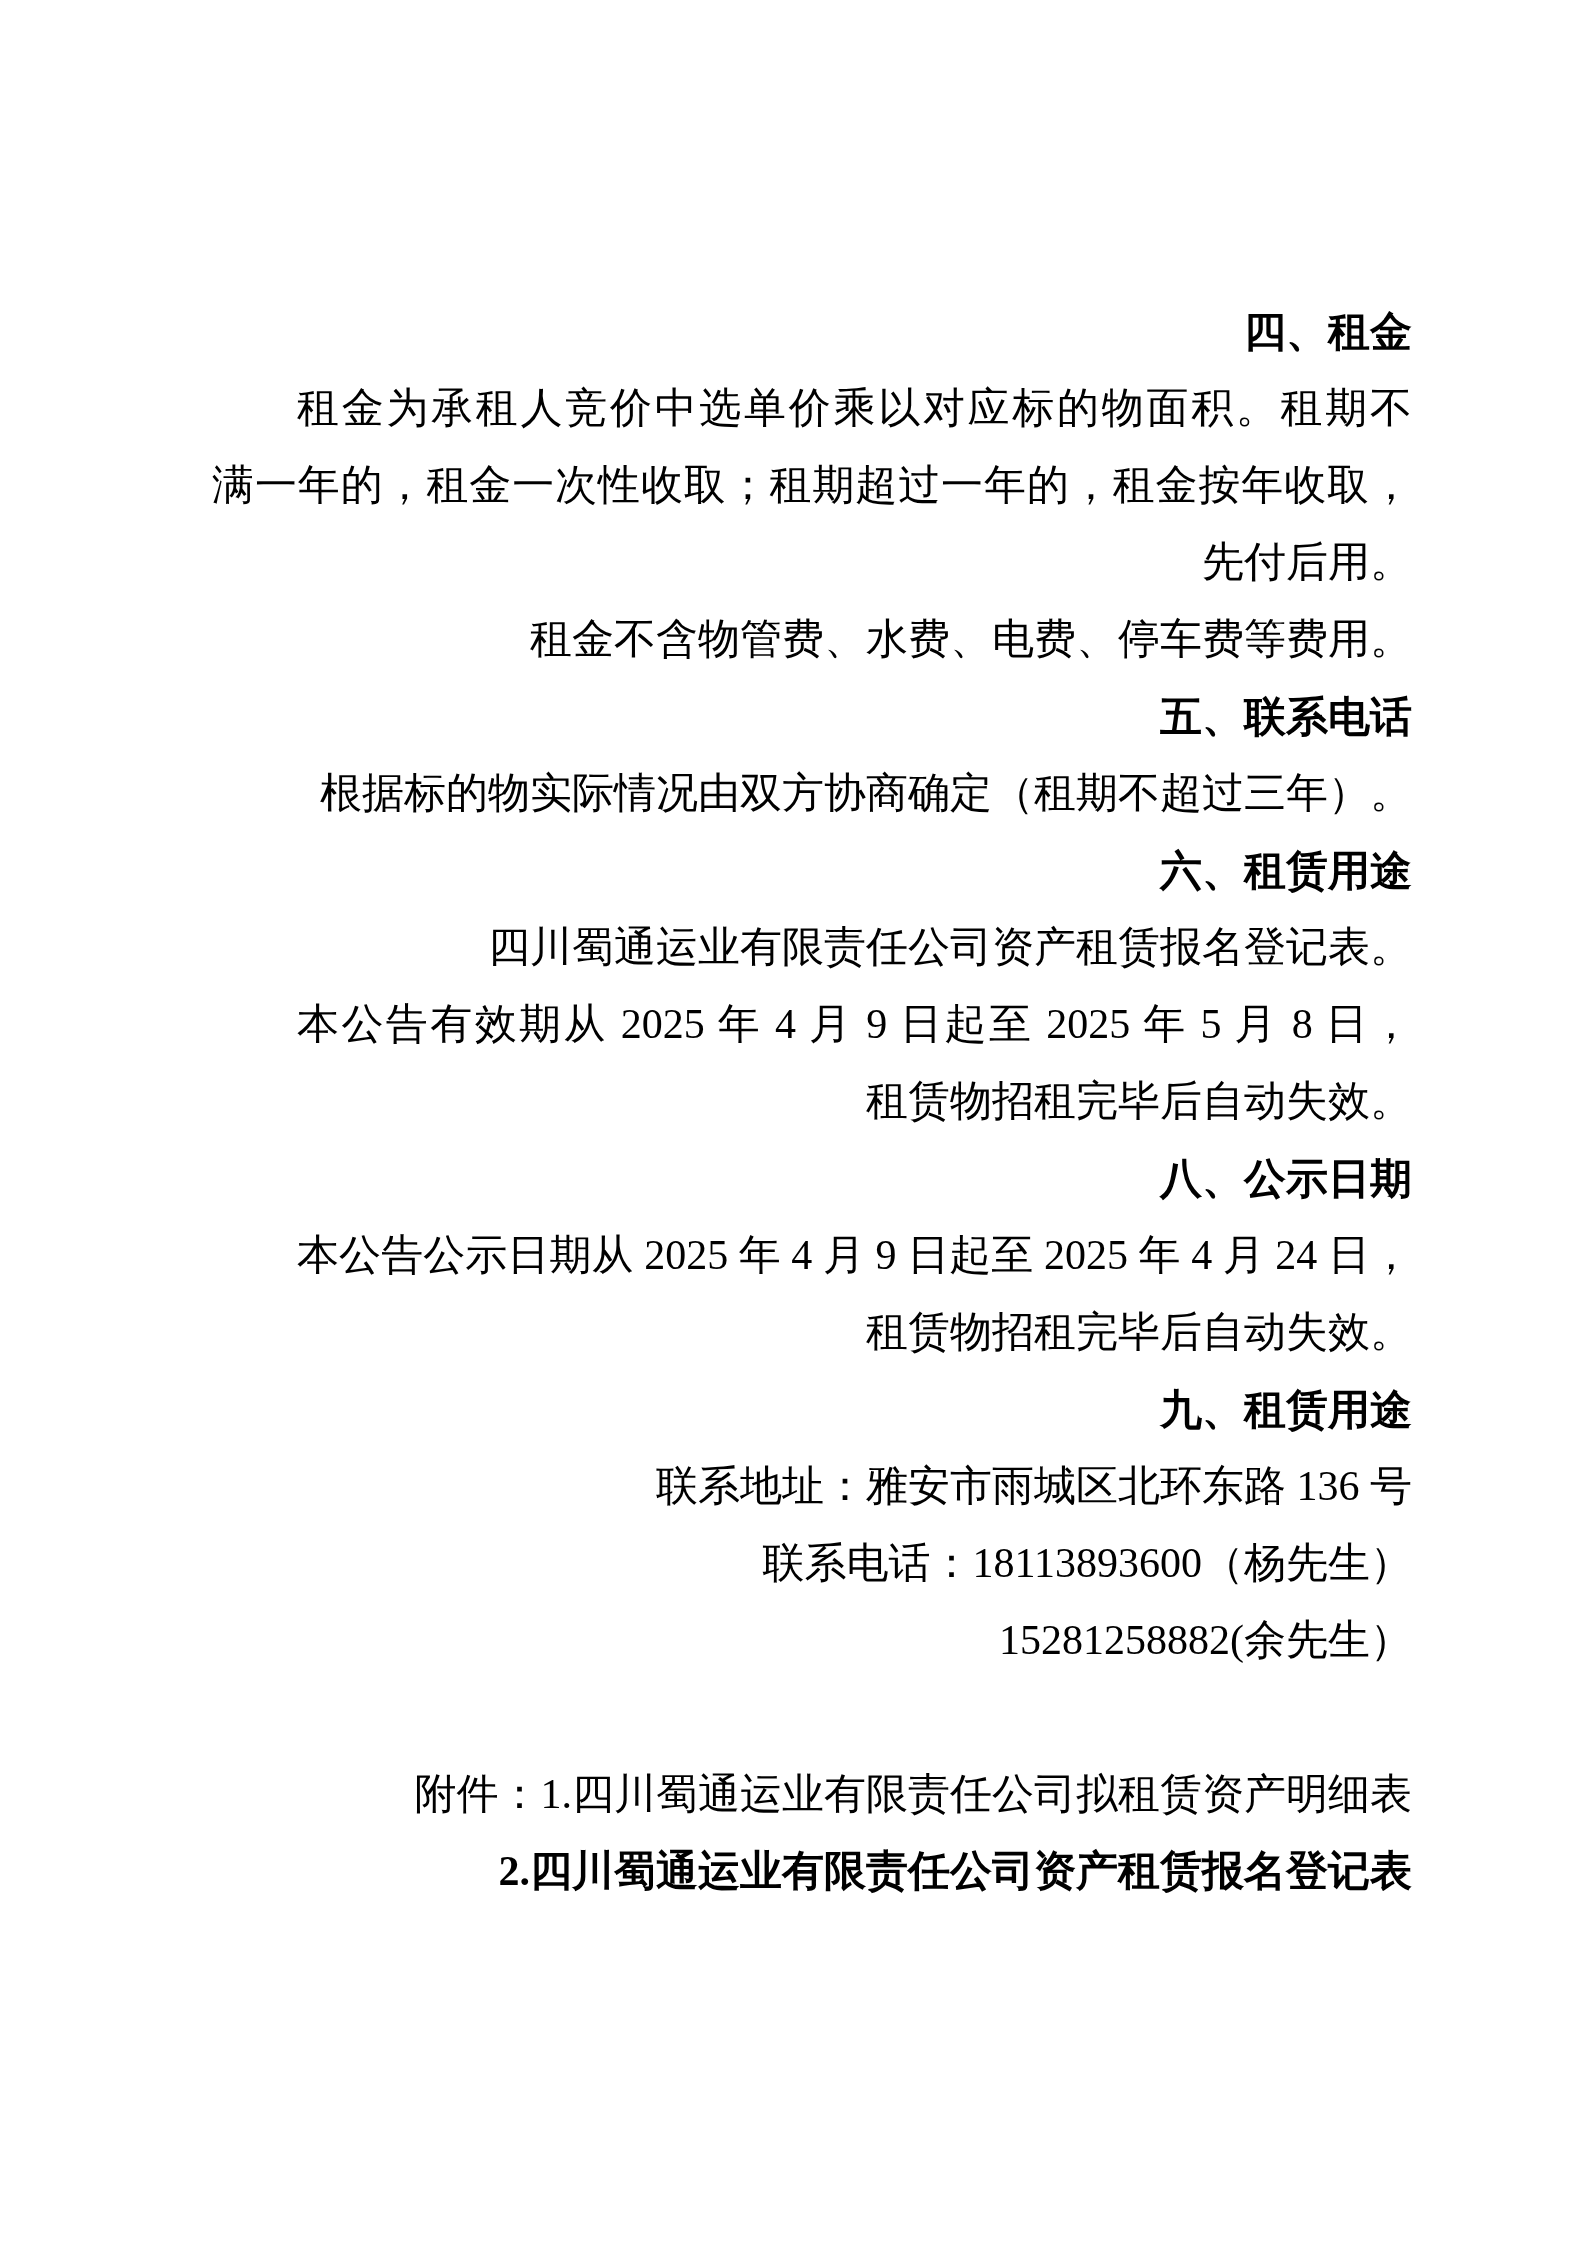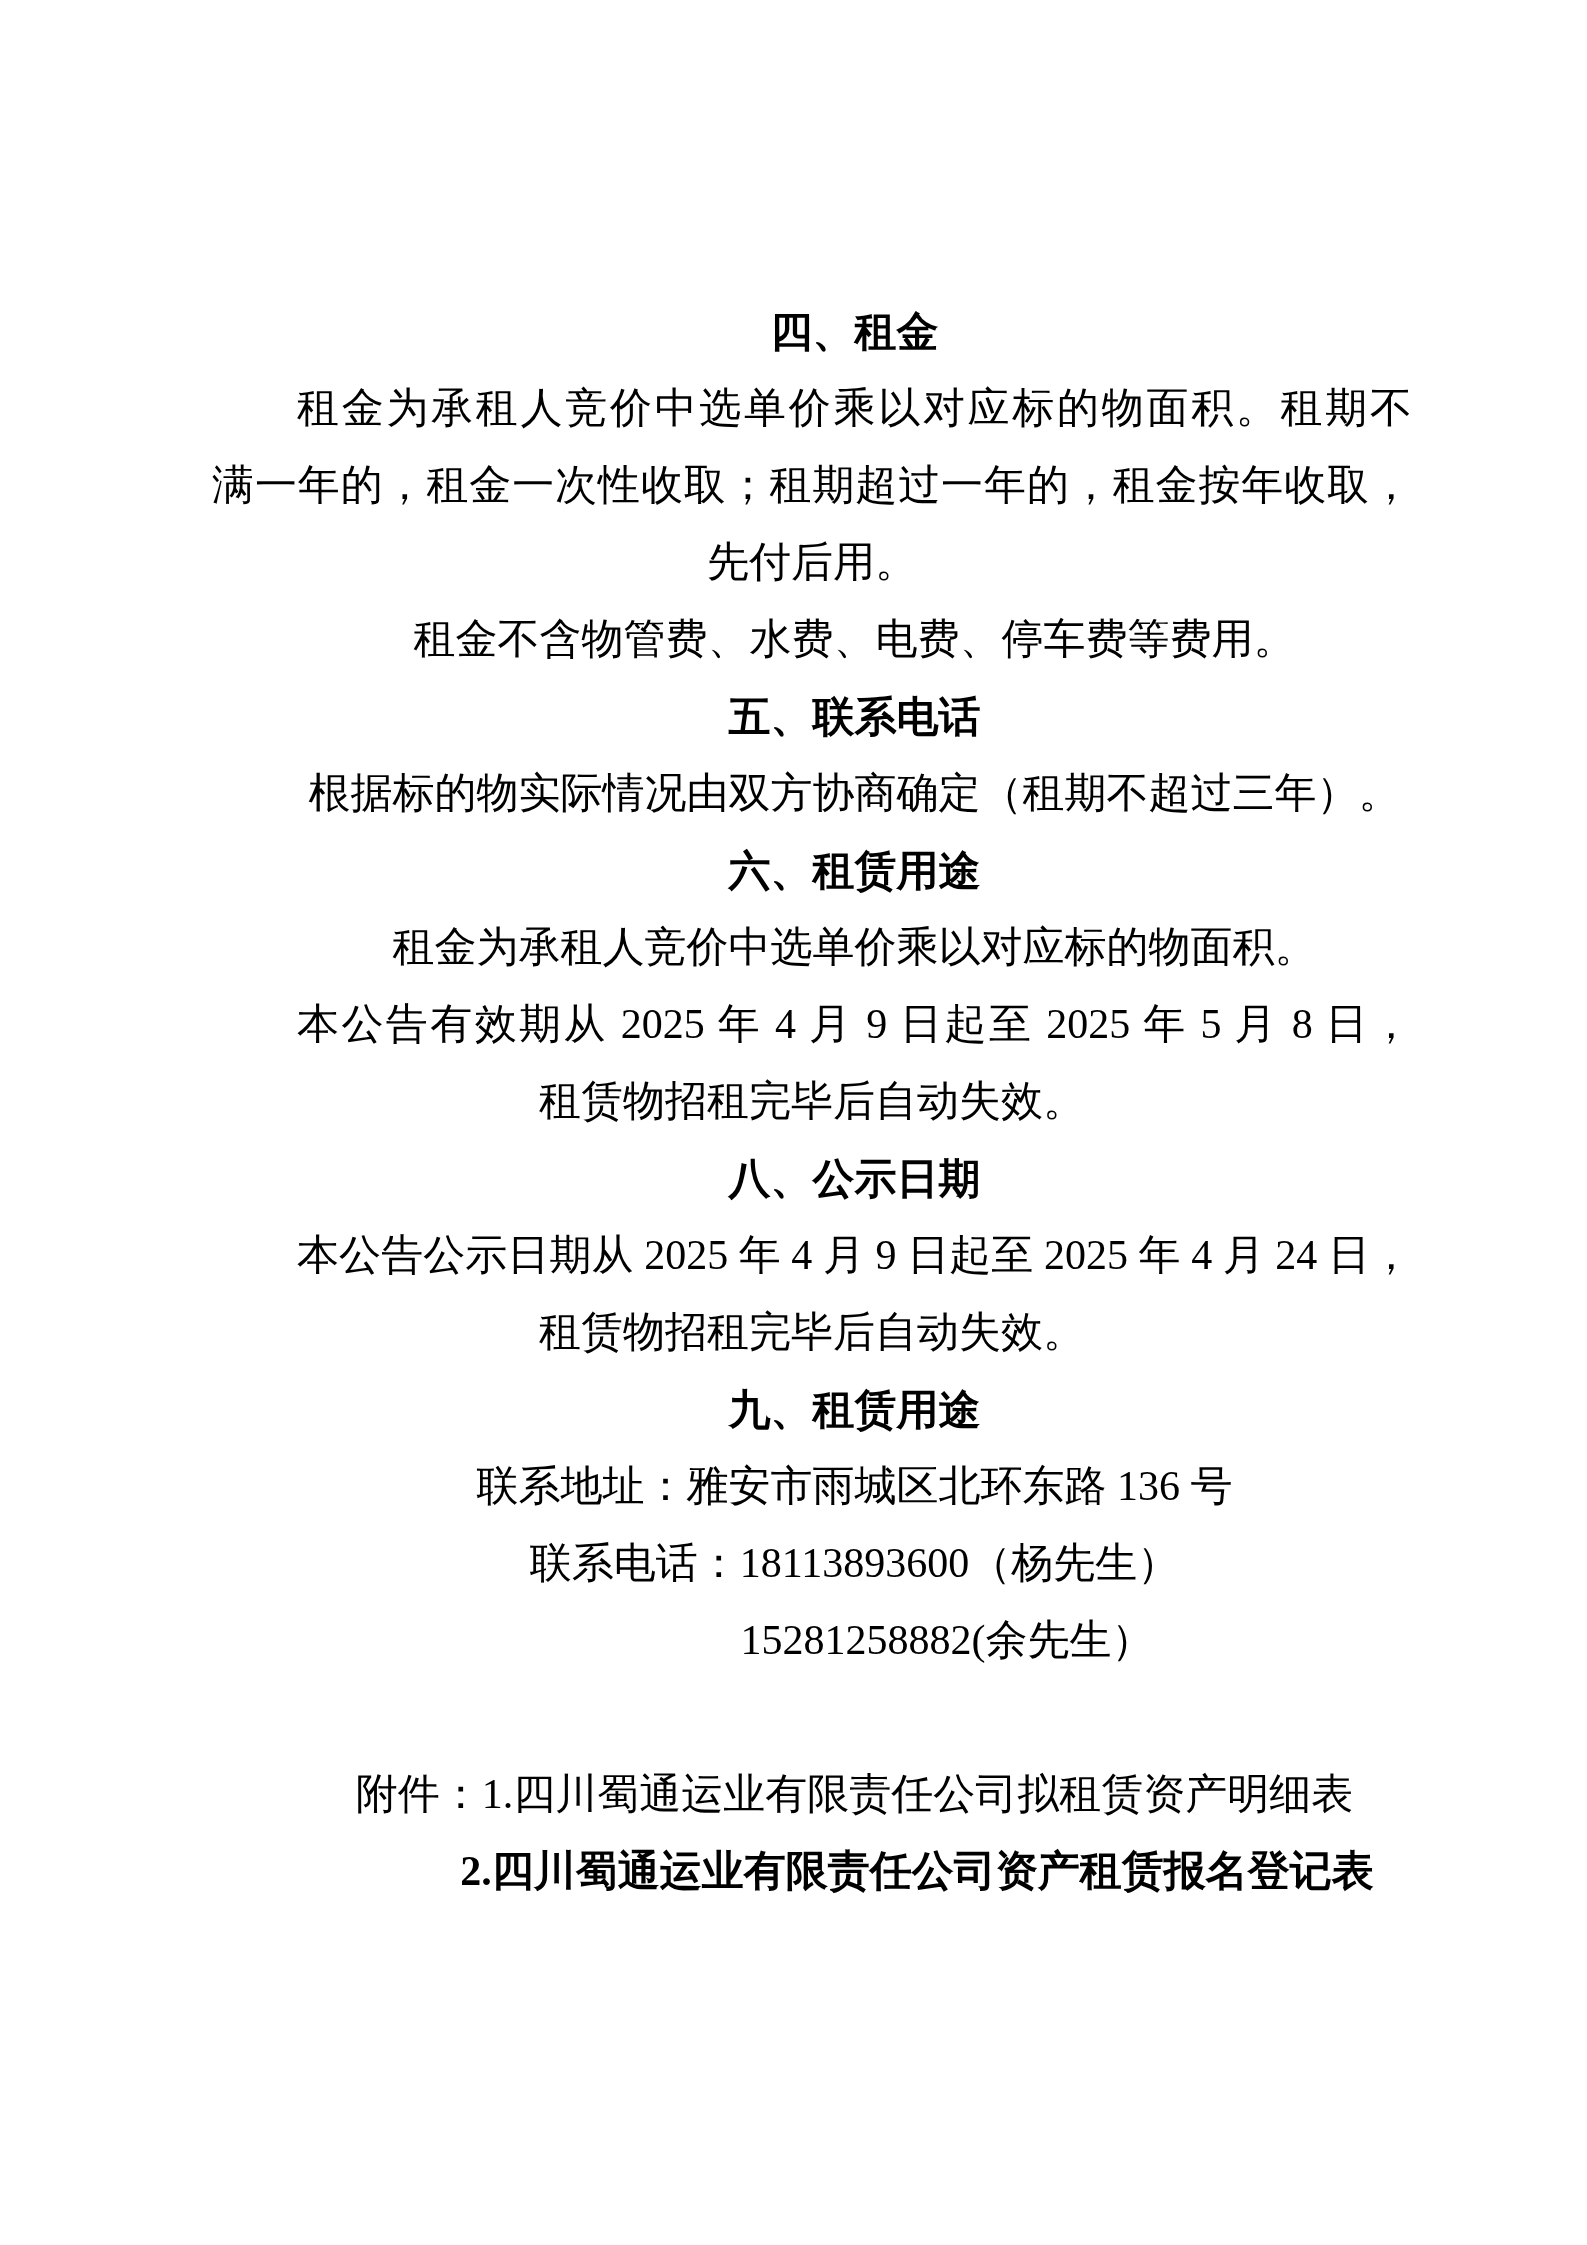--- a/index.html
+++ b/index.html
@@ -26,21 +26,21 @@
     position: absolute;
     left: 212px;
     top: 293px;
     width: 1200px;
   }
   .line {
     font-family: "Liberation Serif", "DejaVu Serif", serif;
     font-size: 42px;
     line-height: 77px;
     color: #000000;
-    text-align: center;
+    text-align: right;
     white-space: normal;
   }
   .line.heading {
     font-family: "Liberation Sans", "DejaVu Sans", sans-serif;
     font-weight: 700;
   }
   .line.indent {
     text-indent: 85px;
   }
   .line.fill {
@@ -69,21 +69,21 @@
     <div class="line indent fill">租金为承租人竞价中选单价乘以对应标的物面积。租期不</div>
     <div class="line fill">满一年的，租金一次性收取；租期超过一年的，租金按年收取，</div>
     <div class="line">先付后用。</div>
 
     <div class="line indent">租金不含物管费、水费、电费、停车费等费用。</div>
 
     <div class="line heading indent">五、联系电话</div>
     <div class="line indent">根据标的物实际情况由双方协商确定（租期不超过三年）。</div>
 
     <div class="line heading indent">六、租赁用途</div>
-    <div class="line indent">租金为承租人竞价中选单价乘以对应标的物面积。</div>
+    <div class="line indent">四川蜀通运业有限责任公司资产租赁报名登记表。</div>
 
     <div class="line indent fill">本公告有效期从 2025 年 4 月 9 日起至 2025 年 5 月 8 日，</div>
     <div class="line">租赁物招租完毕后自动失效。</div>
 
     <div class="line heading indent">八、公示日期</div>
     <div class="line indent fill">本公告公示日期从 2025 年 4 月 9 日起至 2025 年 4 月 24 日，</div>
     <div class="line">租赁物招租完毕后自动失效。</div>
 
     <div class="line heading indent">九、租赁用途</div>
     <div class="line indent">联系地址：雅安市雨城区北环东路 136 号</div>

